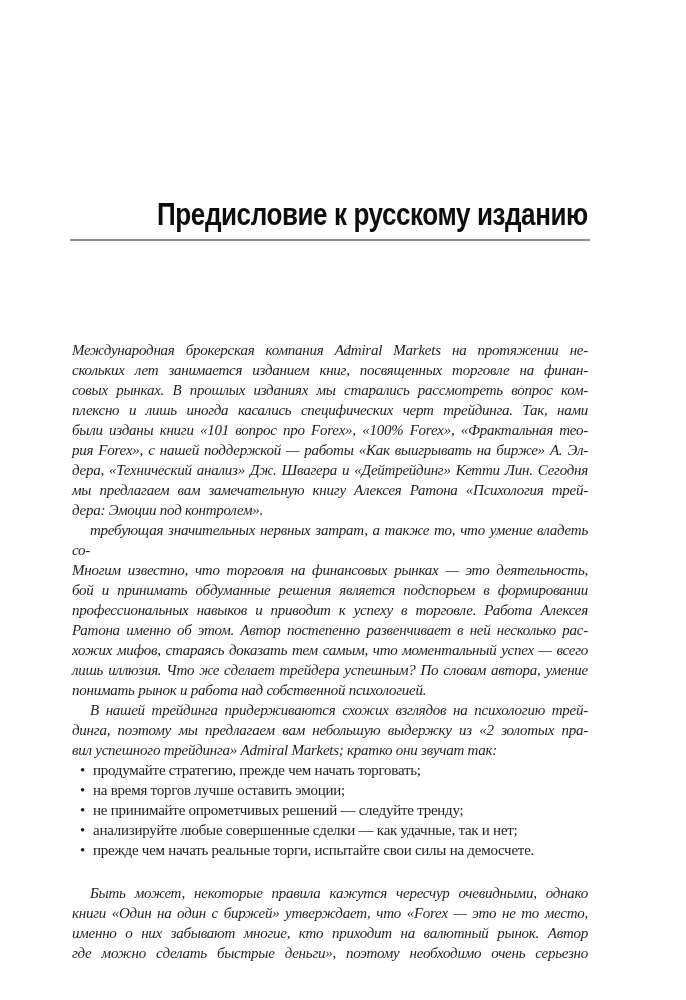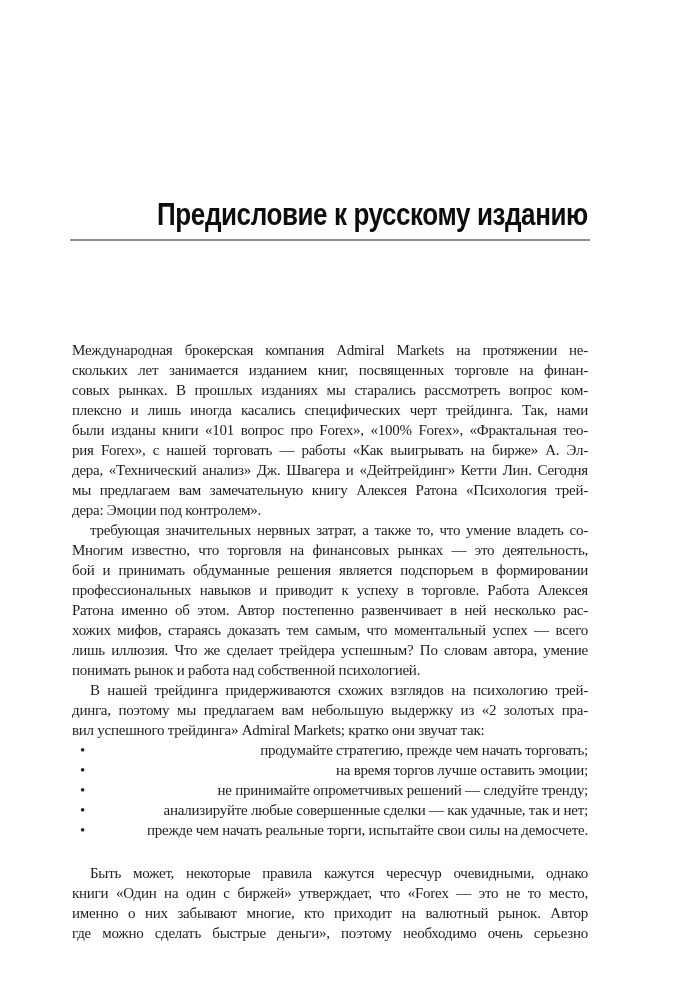--- a/index.html
+++ b/index.html
@@ -38,56 +38,56 @@
     height: 2px;
     background: var(--rule, #8d8d8d);
     margin: 7px -2px 0 -2px;
   }
   .body-text {
     margin-top: 99px;
     font-size: 15px;
     line-height: 20px;
     letter-spacing: -0.25px;
   }
-  .para { margin: 0; }
+  .para { margin: 0; font-style: italic; }
   .para.spaced { margin-top: 23px; }
   .para .line {
     text-align: justify;
     text-align-last: justify;
   }
   .para .line.last { text-align-last: left; }
   .para.indent .line:first-child { text-indent: 18px; }
   .bullet-list { margin: 0; }
   .bullet-item { display: flex; line-height: 20px; }
   .bullet-marker {
     flex: none;
     width: 13px;
     padding-left: 8px;
   }
-  .bullet-text { flex: 1; text-align: right; }
+  .bullet-text { flex: 1; }
 </style>
 </head>
 <body>
 
 <div class="page">
   <div class="content">
     <header>
       <h1 class="chapter-title">
         <span class="condense">Предисловие к русскому изданию</span>
       </h1>
       <div class="rule"></div>
     </header>
     <main class="body-text">
         <div class="para">
           <div class="line">Международная брокерская компания Admiral Markets на протяжении не-</div>
           <div class="line">скольких лет занимается изданием книг, посвященных торговле на финан-</div>
           <div class="line">совых рынках. В прошлых изданиях мы старались рассмотреть вопрос ком-</div>
           <div class="line">плексно и лишь иногда касались специфических черт трейдинга. Так, нами</div>
           <div class="line">были изданы книги «101 вопрос про Forex», «100% Forex», «Фрактальная тео-</div>
-          <div class="line">рия Forex», с нашей торговать — работы «Как выигрывать на бирже» А. Эл-</div>
+          <div class="line">рия Forex», с нашей поддержкой — работы «Как выигрывать на бирже» А. Эл-</div>
           <div class="line">дера, «Технический анализ» Дж. Швагера и «Дейтрейдинг» Кетти Лин. Сегодня</div>
           <div class="line">мы предлагаем вам замечательную книгу Алексея Ратона «Психология трей-</div>
           <div class="line last">дера: Эмоции под контролем».</div>
         </div>
         <div class="para indent">
           <div class="line">требующая значительных нервных затрат, а также то, что умение владеть со-</div>
           <div class="line">Многим известно, что торговля на финансовых рынках — это деятельность,</div>
           <div class="line">бой и принимать обдуманные решения является подспорьем в формировании</div>
           <div class="line">профессиональных навыков и приводит к успеху в торговле. Работа Алексея</div>
           <div class="line">Ратона именно об этом. Автор постепенно развенчивает в ней несколько рас-</div>

